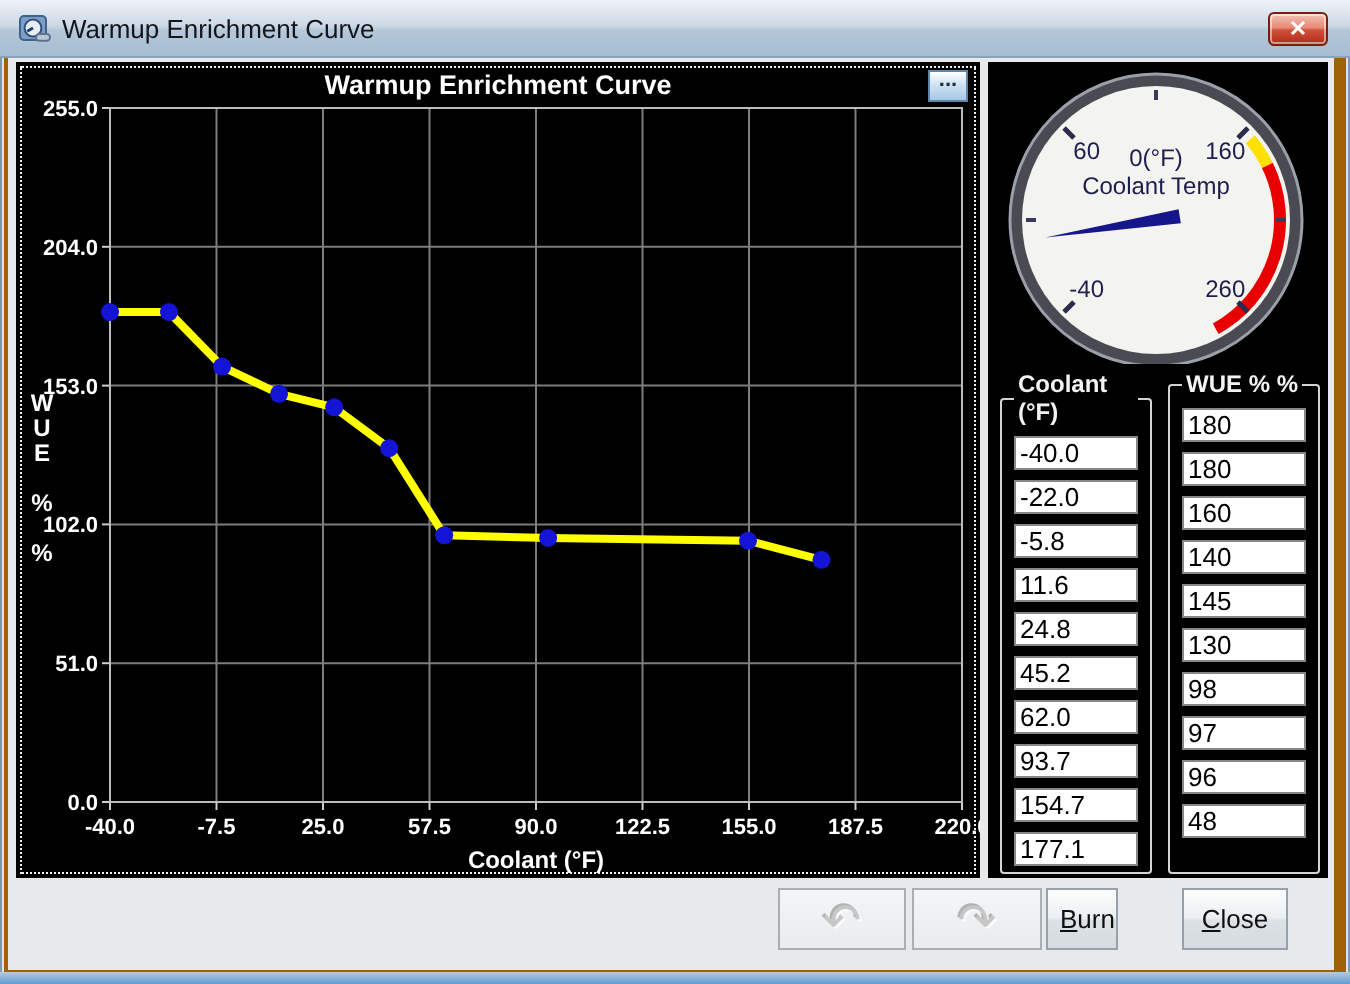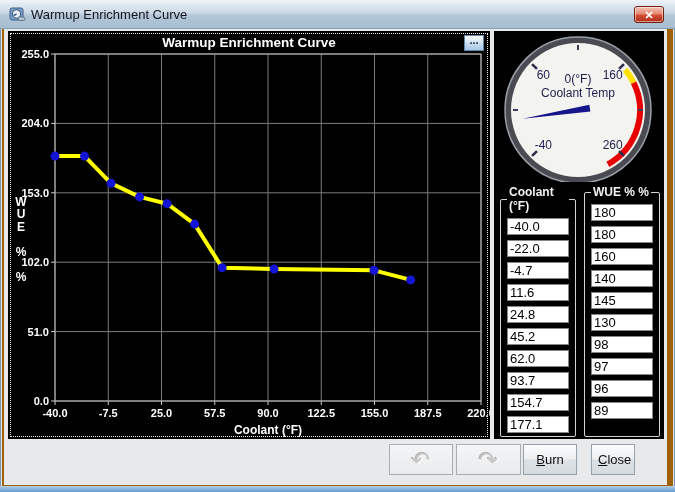--- a/index.html
+++ b/index.html
@@ -31,22 +31,22 @@
     color:#000;font-size:13px;padding-left:2px;margin-bottom:5px;overflow:hidden;}
   .tb-btn{position:absolute;top:415px;height:31px;border:1px solid #96a1ab;
     background:linear-gradient(#fcfdfd,#eceef0 48%,#dce1e5 52%,#d5dbe0 100%);
     font-size:13px;color:#101010;font-family:"Liberation Sans",sans-serif;cursor:pointer;}
   .tb-btn u{text-decoration:underline;}
   .icon-btn{background:linear-gradient(#f4f5f6,#e9ebec);border:1px solid #a9aeb3;}
   .arrow-glyph{font-size:23px;color:#c7c7c7;line-height:26px;
     text-shadow:1px 1px 0 #fafafa,-1px -1px 0 #b2b2b2;}
   .btn-undo{left:385px;width:64px;}
   .btn-redo{left:452px;width:65px;}
-  .btn-burn{left:519px;width:54px;}
-  .btn-close{left:587px;width:44px;}
+  .btn-burn{left:519px;width:36px;}
+  .btn-close{left:587px;width:53px;}
   .bottom-edge{position:absolute;left:0;right:0;bottom:0;height:6px;
     background:linear-gradient(#b6cbdd,#79abd8 70%,#5e9bd2);}
 </style>
 </head>
 <body>
 
 <div class="window">
   <div class="titlebar">
     <svg class="win-icon" viewBox="0 0 17 17">
       <rect x="1" y="2" width="13" height="12" rx="2" fill="#7d9ec4" stroke="#3f618c"></rect>
@@ -151,41 +151,41 @@
           <line x1="149" y1="77.99999999999999" x2="144" y2="77.99999999999999" stroke="#3a3a5a" stroke-width="2"></line>
           <text x="84" y="51" fill="#1d1d4f" font-size="12" text-anchor="middle" font-family="&quot;Liberation Sans&quot;,sans-serif">0(°F)</text>
           <text x="84" y="65" fill="#1d1d4f" font-size="12" text-anchor="middle" font-family="&quot;Liberation Sans&quot;,sans-serif">Coolant Temp</text>
           <polygon points="28.68945292667229,86.76033004225295 95.30473945950084,72.66587722743424 96.39978071478245,79.57969561160021" fill="#15158c"></polygon>
         </svg>
       <div class="bins">
         <fieldset class="bin-group" id="bin-col-0">
           <legend>Coolant (°F)</legend>
         <div class="bin-field">-40.0</div>
             <div class="bin-field">-22.0</div>
-            <div class="bin-field">-4.7</div>
+            <div class="bin-field">-5.8</div>
             <div class="bin-field">11.6</div>
             <div class="bin-field">24.8</div>
             <div class="bin-field">45.2</div>
             <div class="bin-field">62.0</div>
             <div class="bin-field">93.7</div>
             <div class="bin-field">154.7</div>
             <div class="bin-field">177.1</div>
           </fieldset>
         <fieldset class="bin-group" id="bin-col-1">
           <legend>WUE % %</legend>
         <div class="bin-field">180</div>
             <div class="bin-field">180</div>
             <div class="bin-field">160</div>
             <div class="bin-field">140</div>
             <div class="bin-field">145</div>
             <div class="bin-field">130</div>
             <div class="bin-field">98</div>
             <div class="bin-field">97</div>
             <div class="bin-field">96</div>
-            <div class="bin-field">89</div>
+            <div class="bin-field">48</div>
           </fieldset>
       </div>
     </div>
 
     <button class="tb-btn icon-btn btn-undo">
       <span class="arrow-glyph">↶</span>
     </button>
     <button class="tb-btn icon-btn btn-redo">
       <span class="arrow-glyph">↷</span>
     </button>

